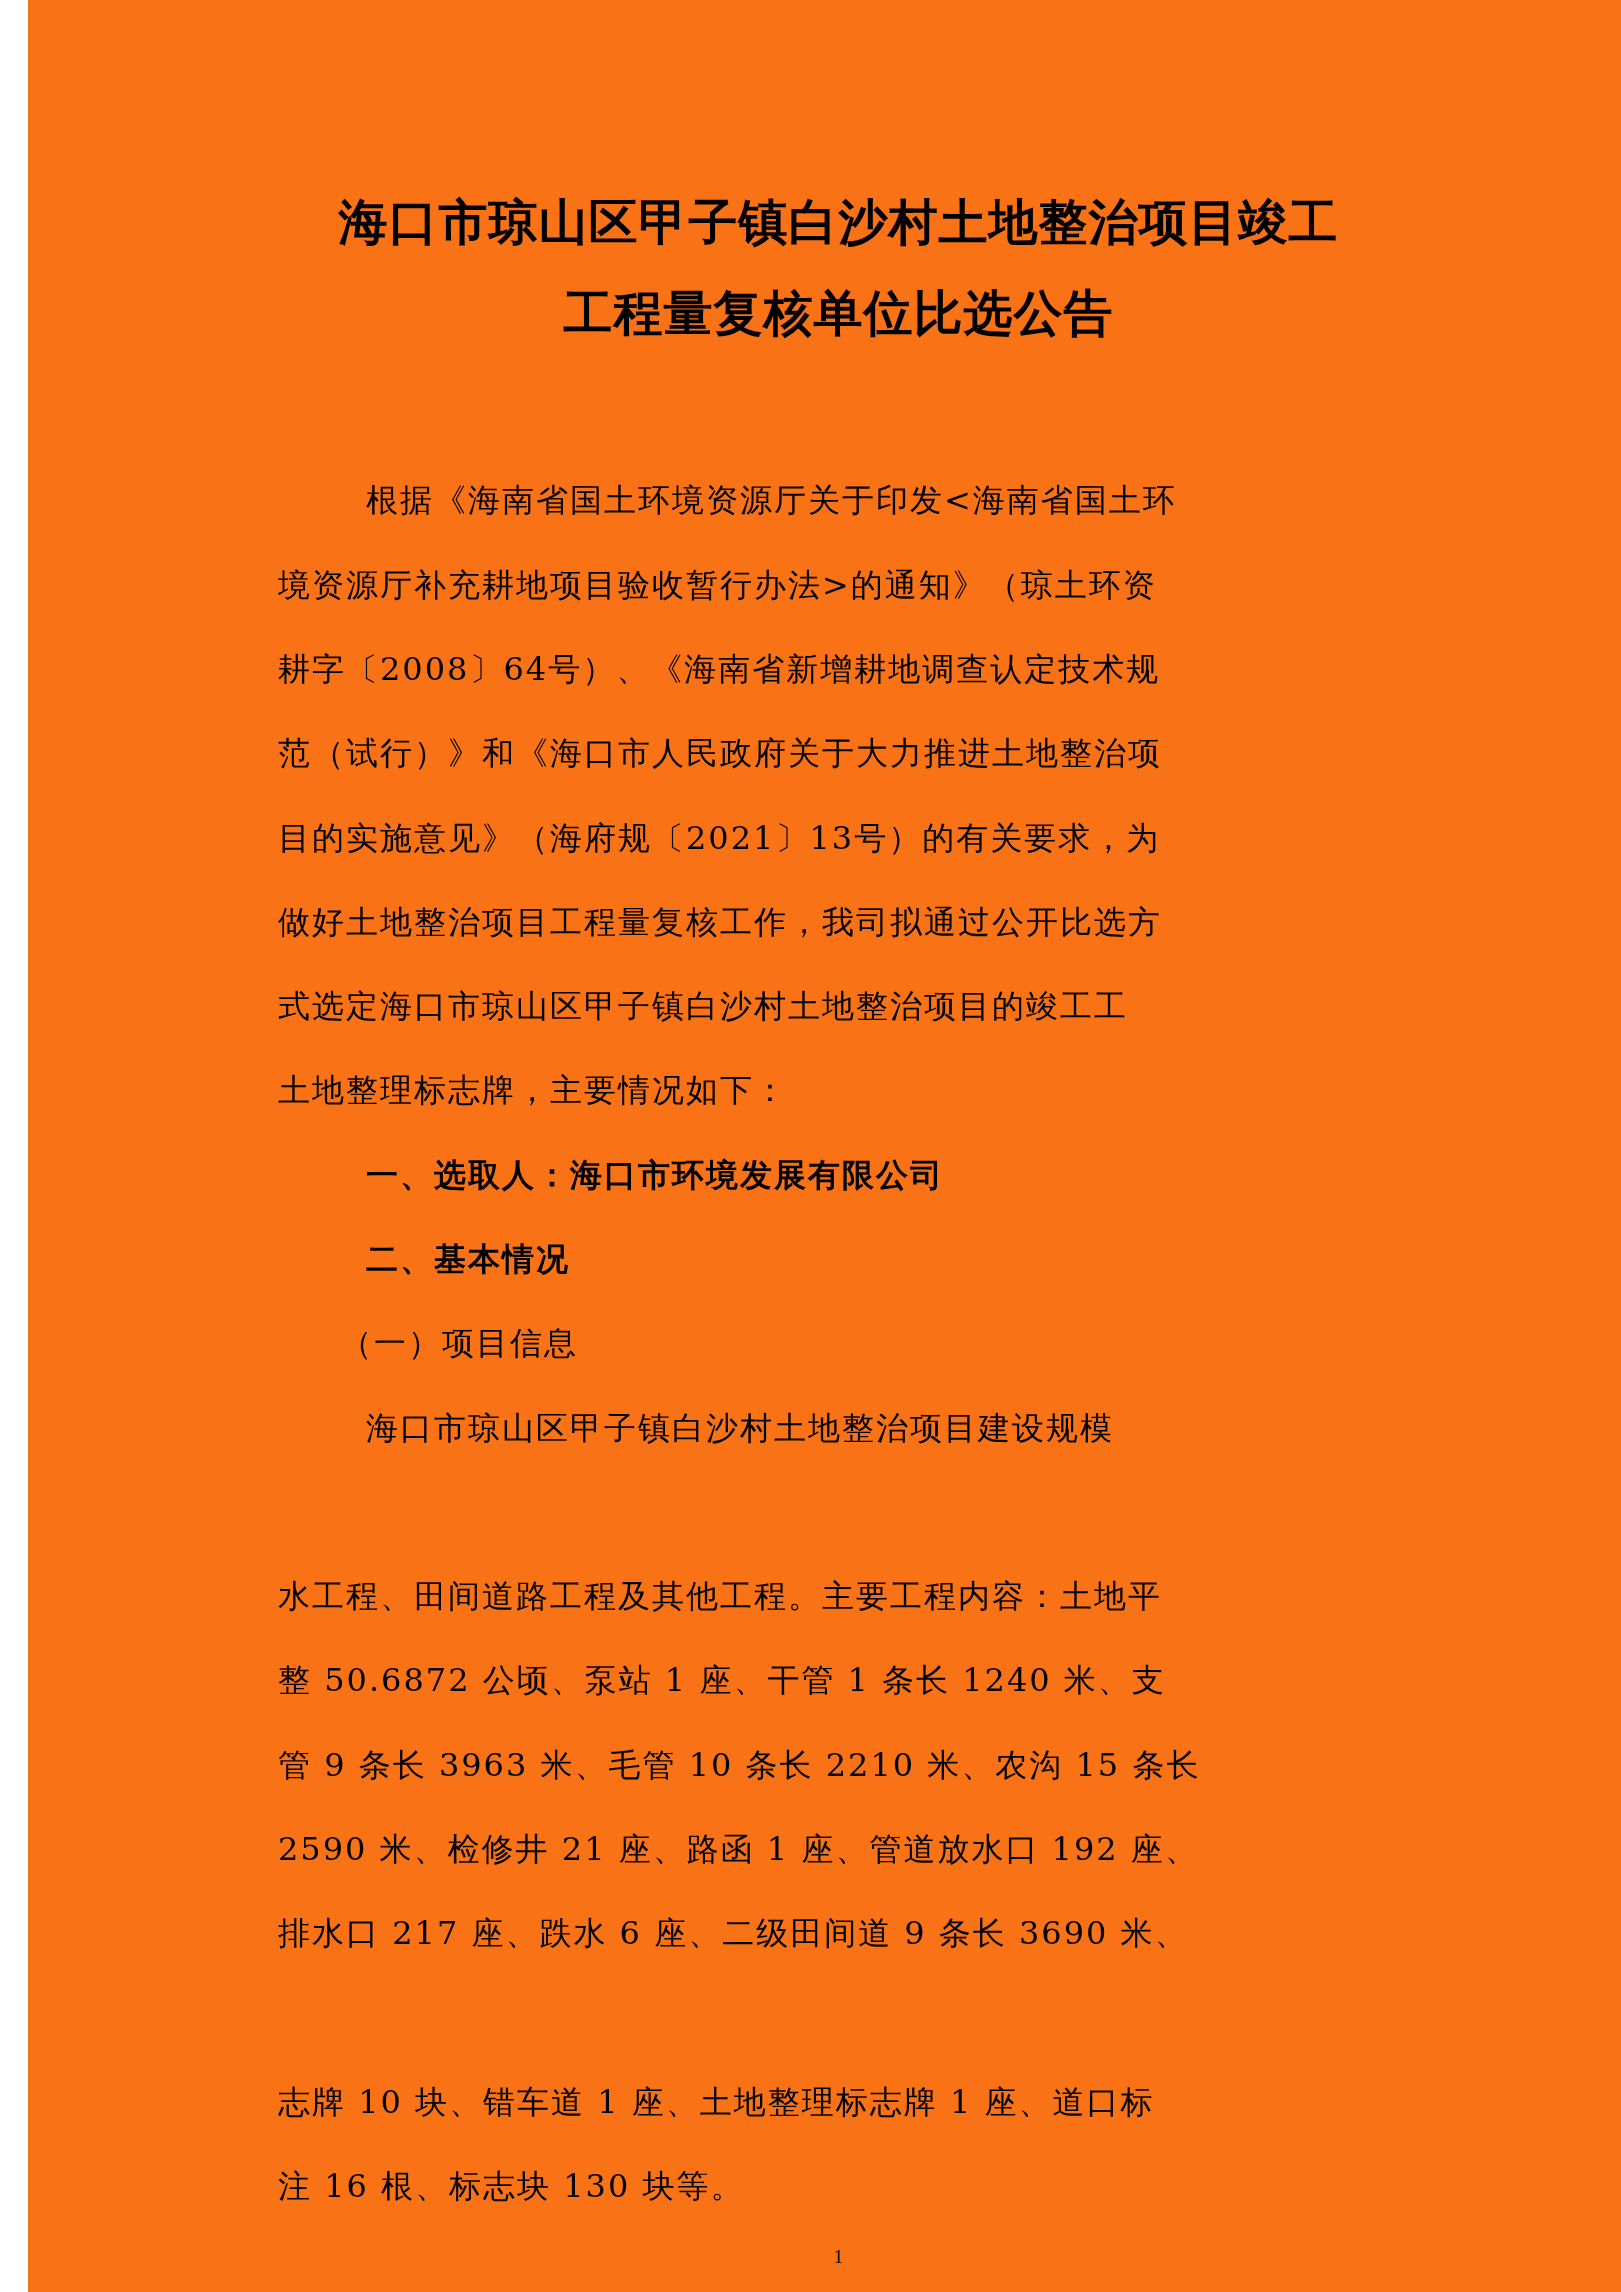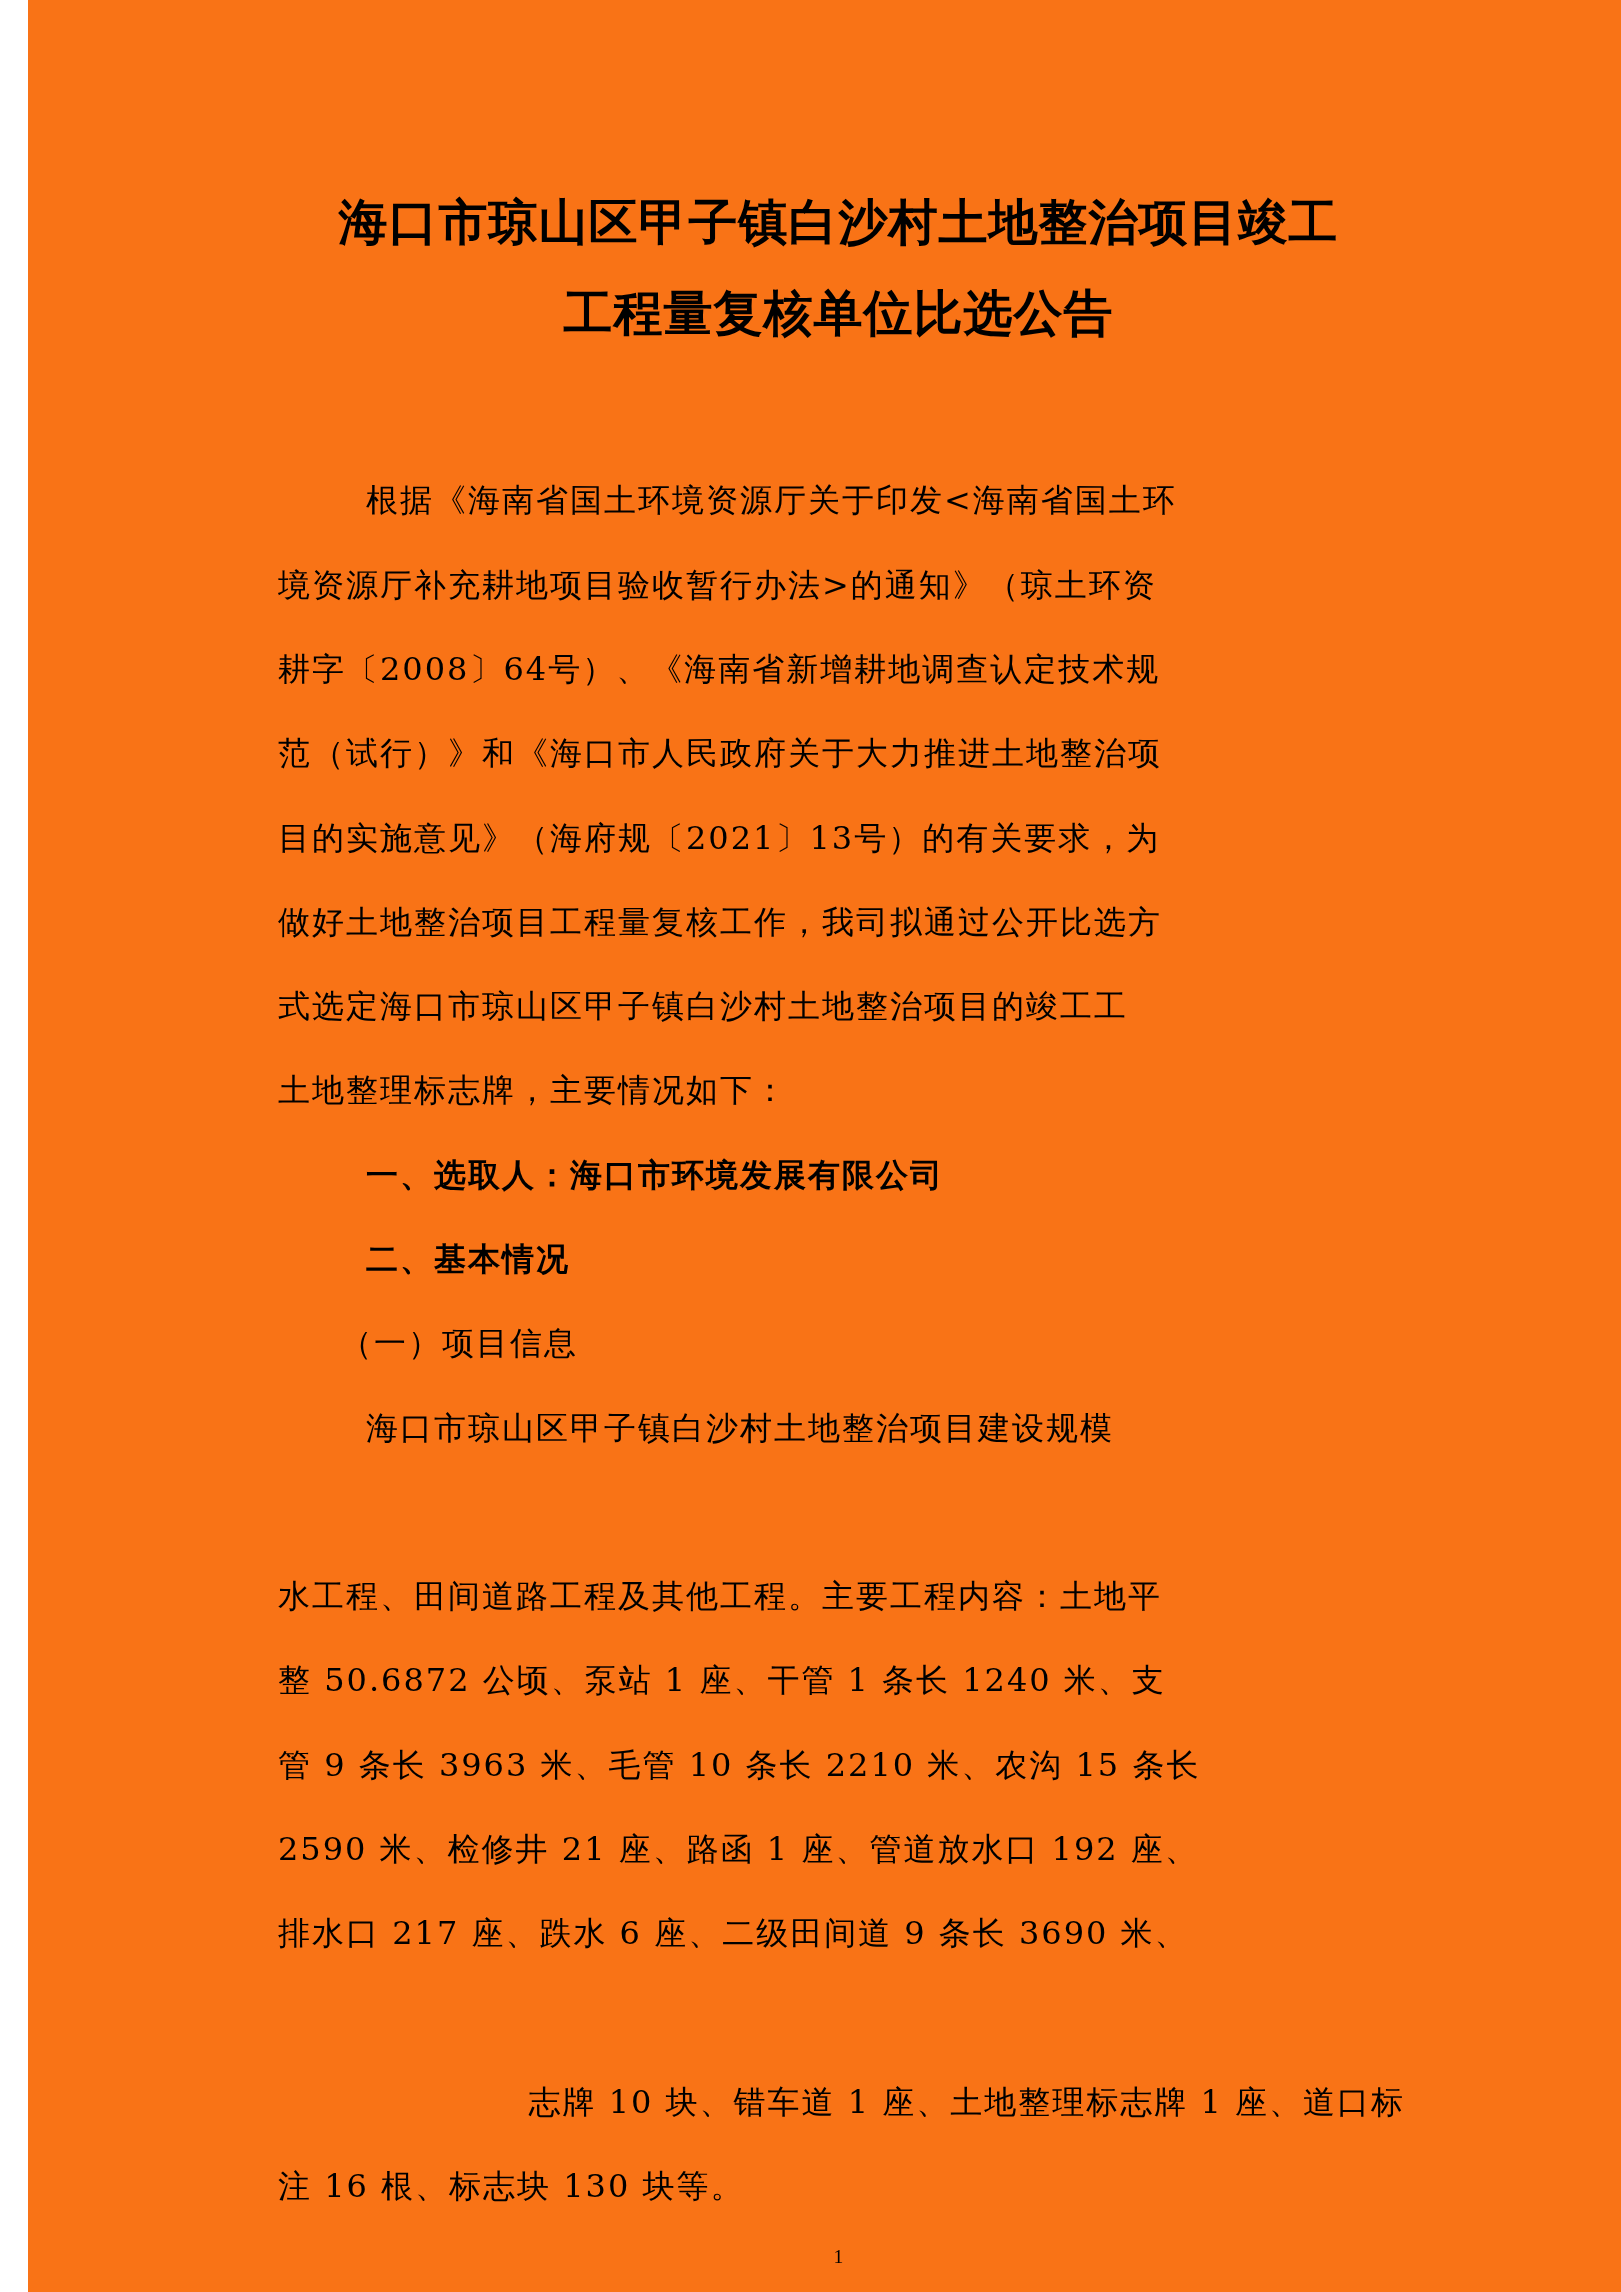--- a/index.html
+++ b/index.html
@@ -42,18 +42,18 @@
   <div class="line indent heading" style="top:1235px;">二、基本情况</div>
   <div class="line indent heading" style="top:1151px;">一、选取人：海口市环境发展有限公司</div>
   <div class="line" style="top:1319px; left:312px;">（一）项目信息</div>
 
   <div class="line indent" style="top:1404px;">海口市琼山区甲子镇白沙村土地整治项目建设规模</div>
   <div class="line" style="top:1572px;">水工程、田间道路工程及其他工程。主要工程内容：土地平</div>
   <div class="line" style="top:1656px;">整 50.6872 公顷、泵站 1 座、干管 1 条长 1240 米、支</div>
   <div class="line" style="top:1741px;">管 9 条长 3963 米、毛管 10 条长 2210 米、农沟 15 条长</div>
   <div class="line" style="top:1825px;">2590 米、检修井 21 座、路函 1 座、管道放水口 192 座、</div>
   <div class="line" style="top:1909px;">排水口 217 座、跌水 6 座、二级田间道 9 条长 3690 米、</div>
-  <div class="line" style="top:2078px;text-align:right;">志牌 10 块、错车道 1 座、土地整理标志牌 1 座、道口标</div>
+  <div class="line" style="top:2078px;">志牌 10 块、错车道 1 座、土地整理标志牌 1 座、道口标</div>
   <div class="line" style="top:2162px;">注 16 根、标志块 130 块等。</div>
 
   <div class="page-number" style="top:2245px;">1</div>
 </div>
 
 
 </body></html>

